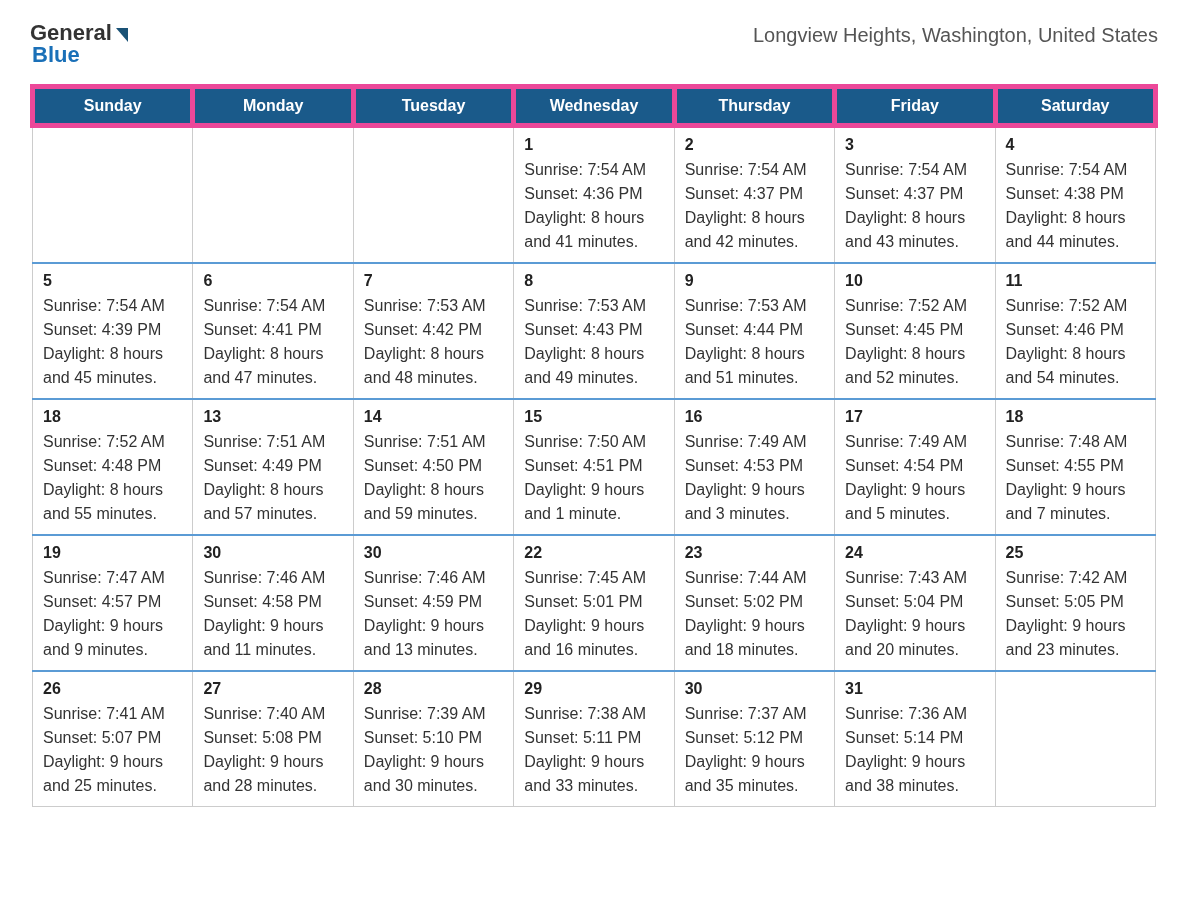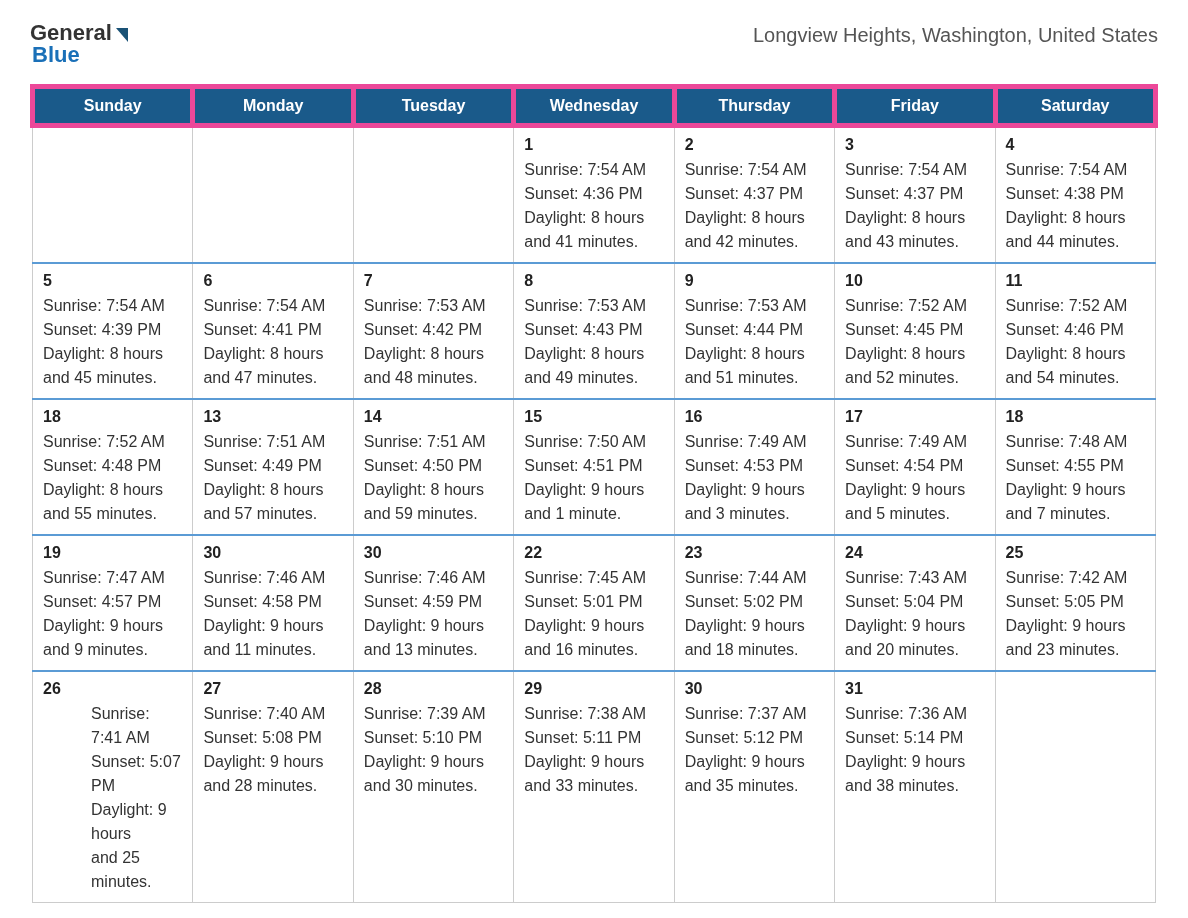--- a/index.html
+++ b/index.html
@@ -309,21 +309,21 @@
           <div class="day-num">25</div>
           <div class="day-info" style="white-space: pre-line;">Sunrise: 7:42 AM
 Sunset: 5:05 PM
 Daylight: 9 hours
 and 23 minutes.</div>
         </td>
       </tr>
       <tr>
         <td>
           <div class="day-num">26</div>
-          <div class="day-info" style="white-space: pre-line; margin-left: 48px;">Sunrise: 7:41 AM
+          <div class="day-info" style="white-space: pre-line;">Sunrise: 7:41 AM
 Sunset: 5:07 PM
 Daylight: 9 hours
 and 25 minutes.</div>
         </td>
         <td>
           <div class="day-num">27</div>
           <div class="day-info" style="white-space: pre-line;">Sunrise: 7:40 AM
 Sunset: 5:08 PM
 Daylight: 9 hours
 and 28 minutes.</div>

